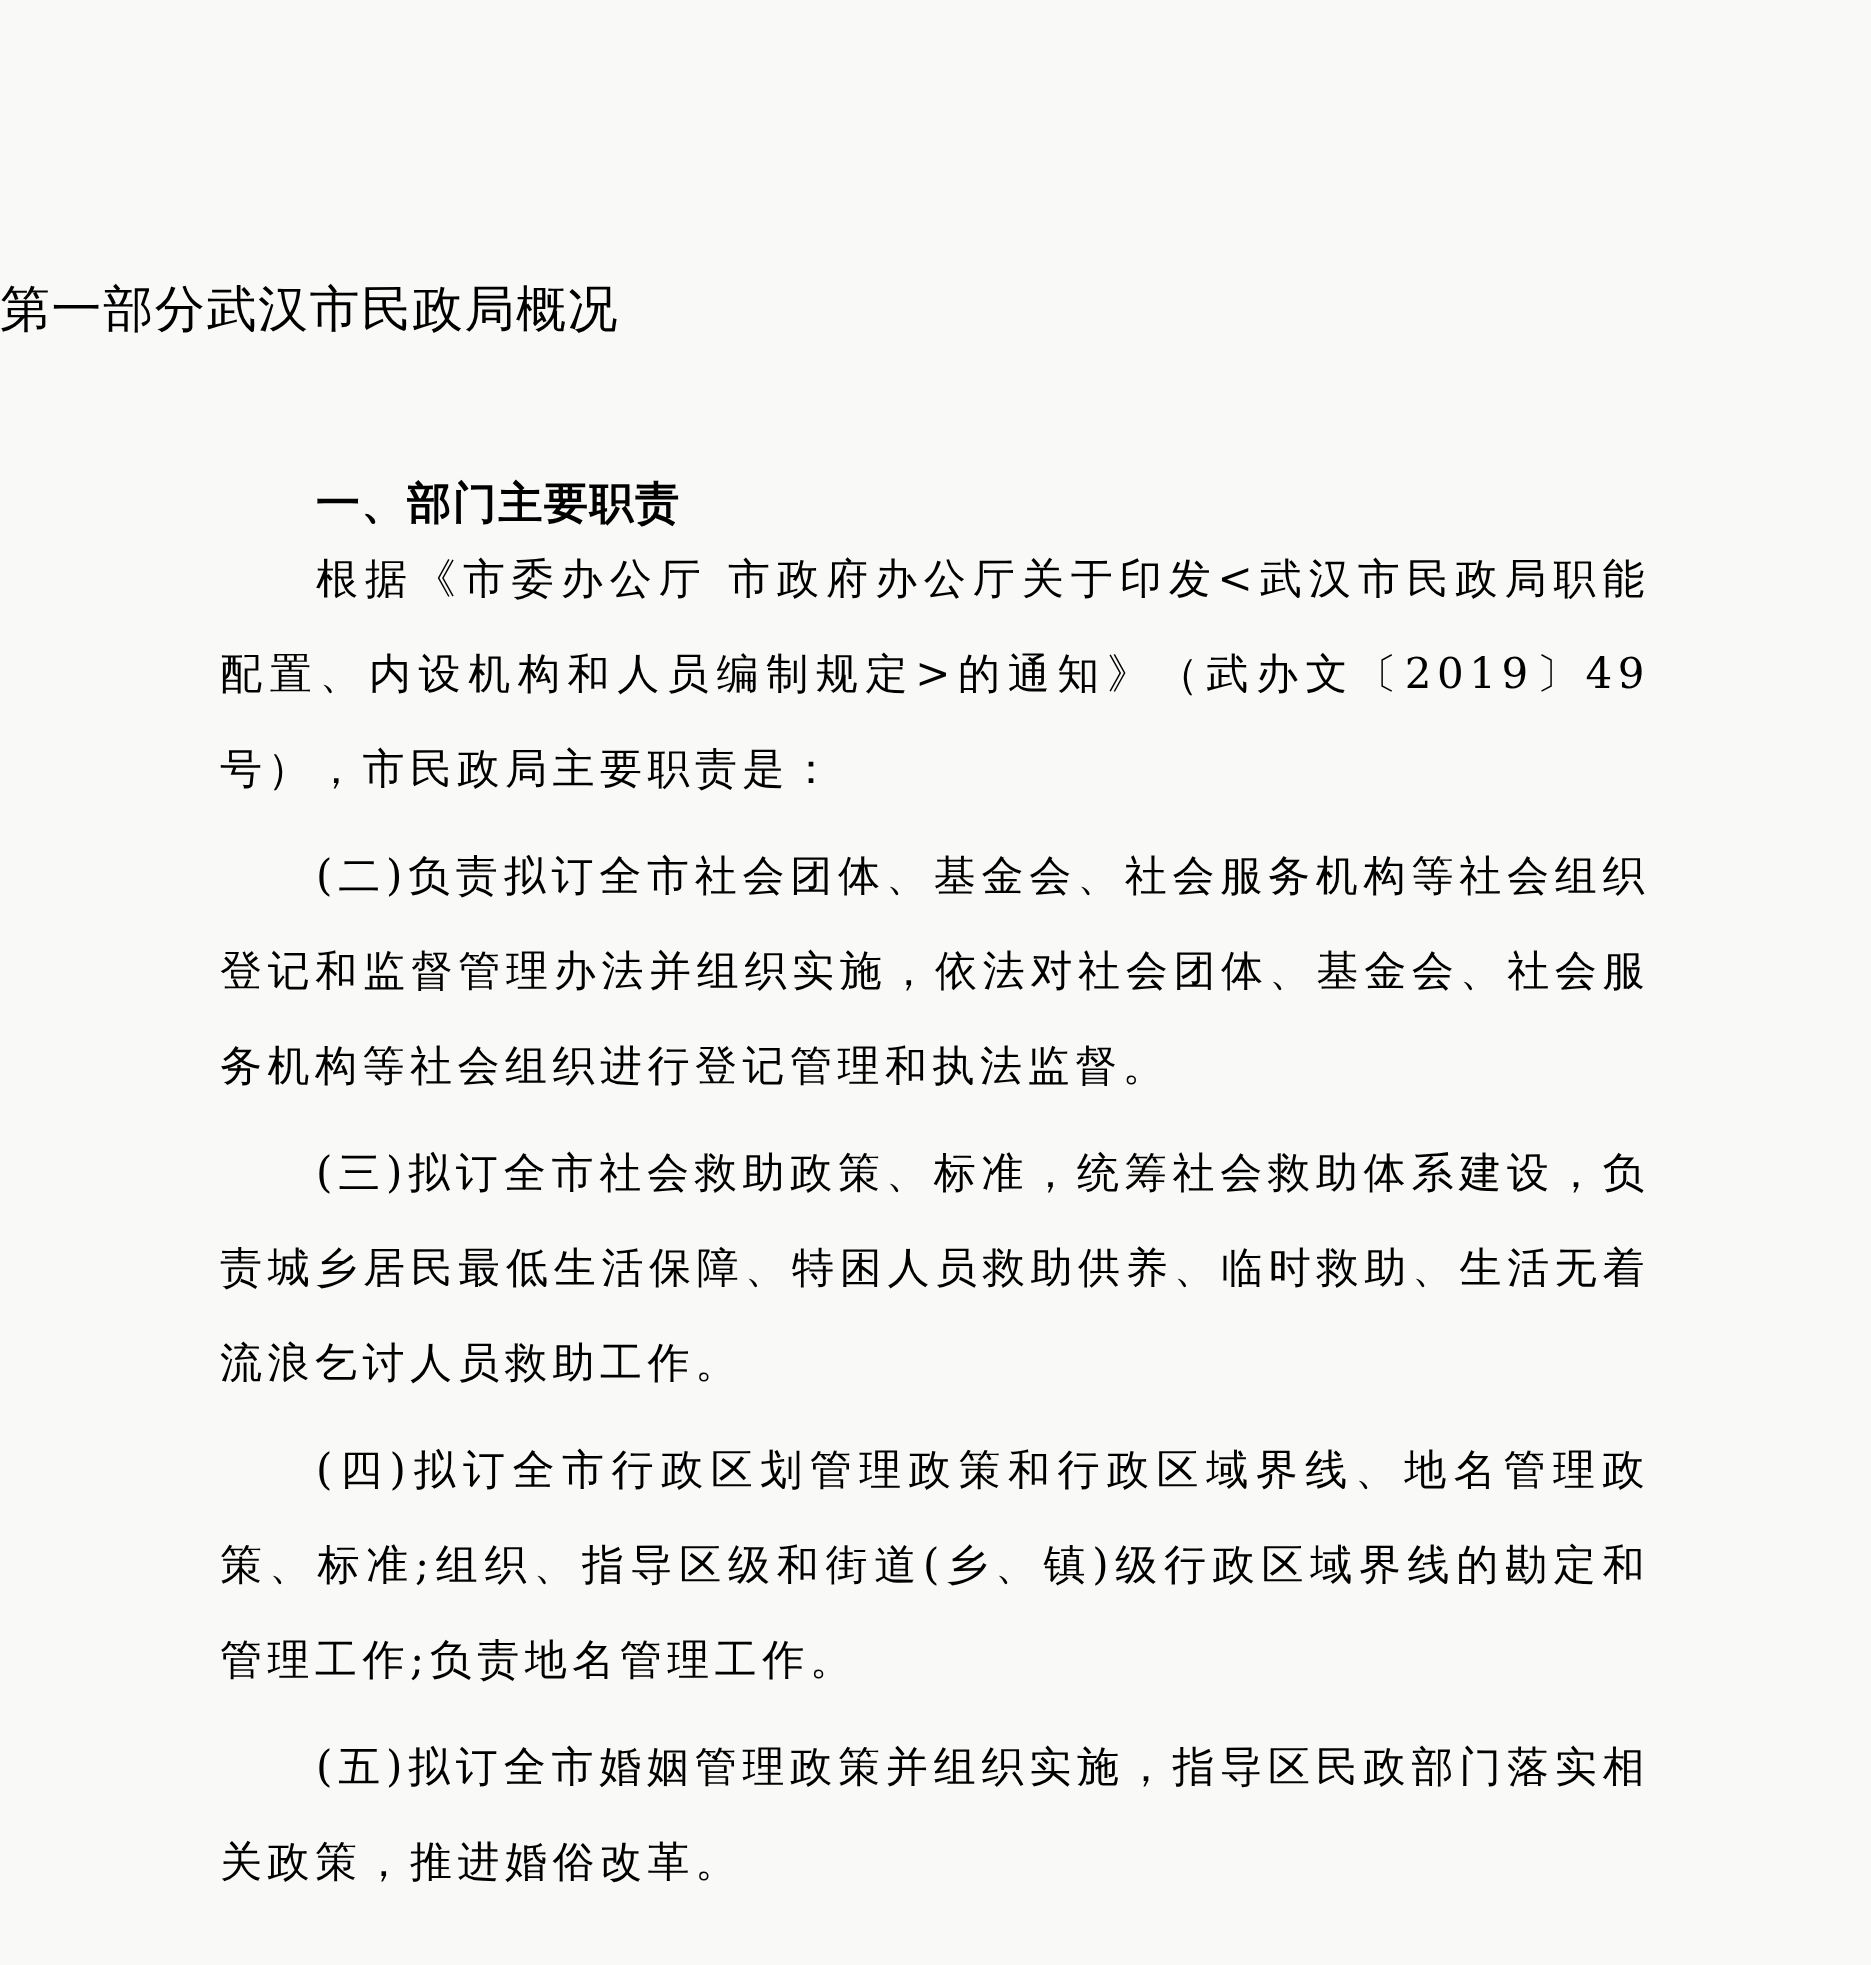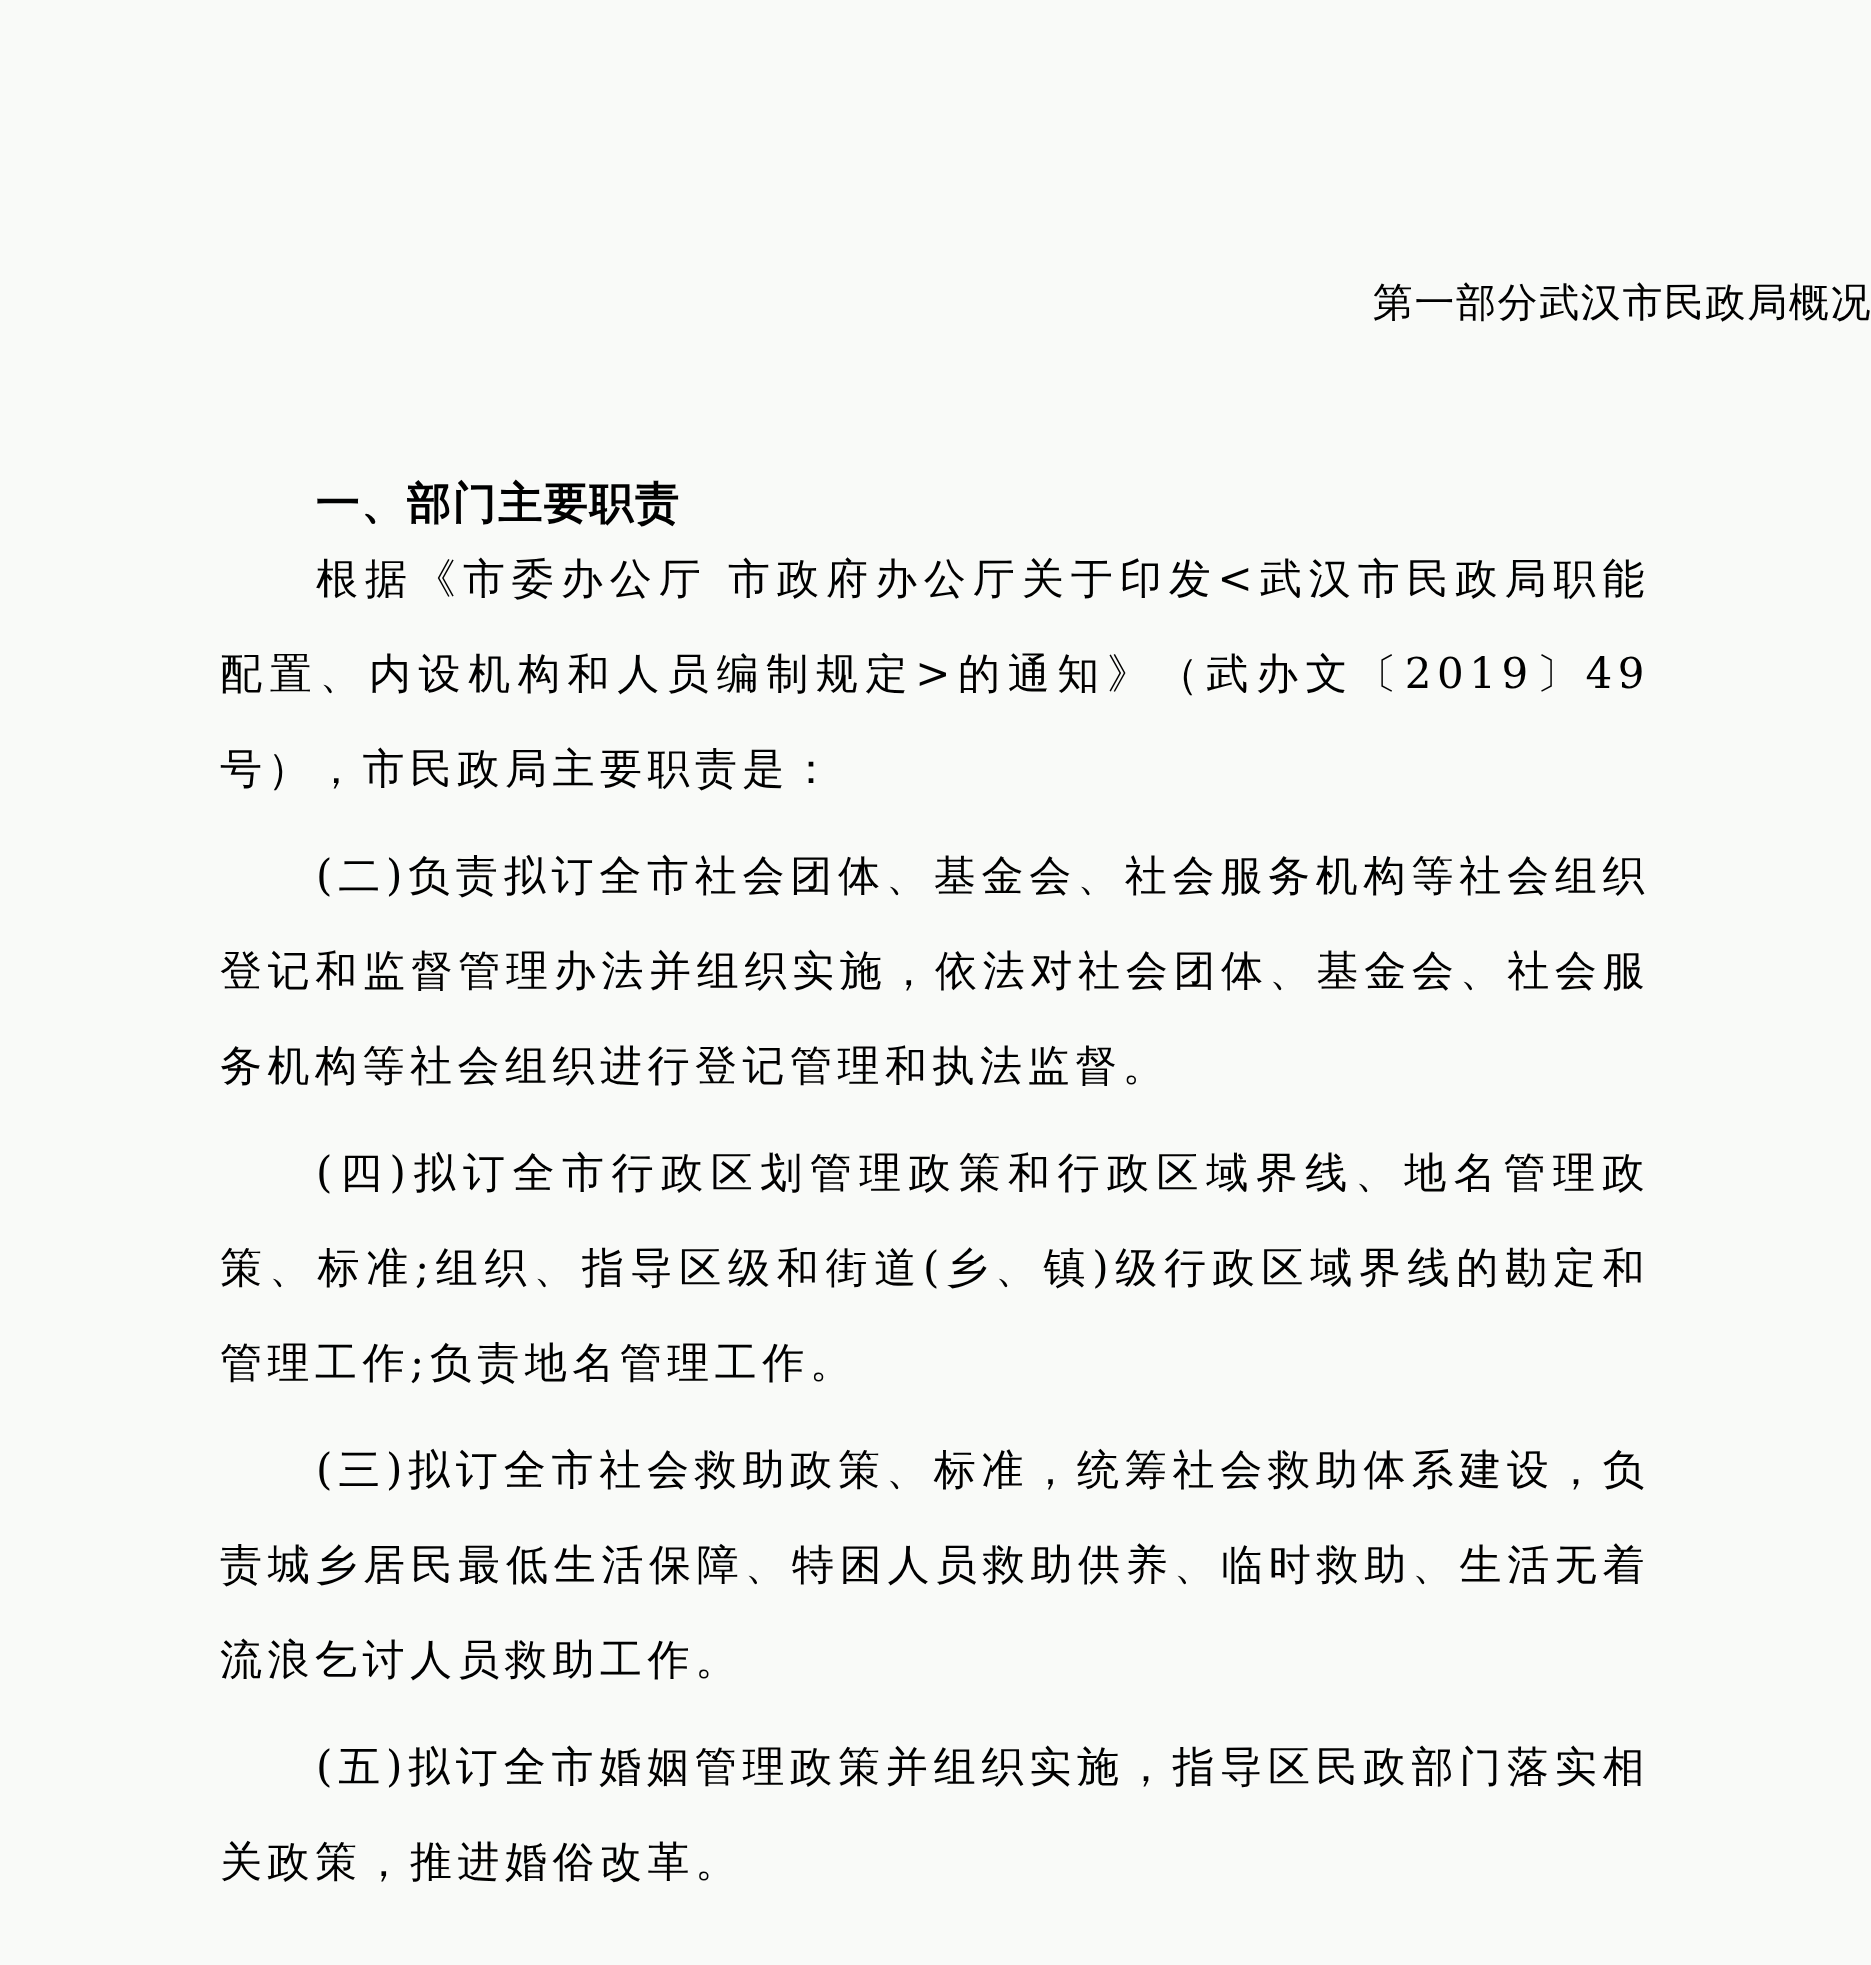--- a/index.html
+++ b/index.html
@@ -13,23 +13,23 @@
       position: relative;
       overflow: hidden;
       font-family: "DejaVu Serif", "Liberation Serif", serif;
       color: #000;
     }
     .page-title {
       position: absolute;
       top: 236px;
       left: 0;
       width: 1872px;
-      text-align: right;
+      text-align: left;
       font-family: "DejaVu Sans", "Liberation Sans", sans-serif;
-      font-size: 40px;
+      font-size: 50px;
       font-weight: normal;
       letter-spacing: 1.6px;
       line-height: 79px;
     }
     .section-heading {
       position: absolute;
       top: 426px;
       left: 316px;
       font-family: "DejaVu Sans", "Liberation Sans", sans-serif;
       font-size: 44px;
@@ -54,18 +54,18 @@
 </head>
 <body>
 
 <h1 class="page-title">第一部分武汉市民政局概况</h1>
 
 <h2 class="section-heading">一、部门主要职责</h2>
 
 <div class="body-text">
   <p class="para">根据《市委办公厅 市政府办公厅关于印发&lt;武汉市民政局职能配置、内设机构和人员编制规定&gt;的通知》（武办文〔2019〕49号），市民政局主要职责是：</p>
   <p class="para">(二)负责拟订全市社会团体、基金会、社会服务机构等社会组织登记和监督管理办法并组织实施，依法对社会团体、基金会、社会服务机构等社会组织进行登记管理和执法监督。</p>
+  <p class="para">(三)拟订全市社会救助政策、标准，统筹社会救助体系建设，负责城乡居民最低生活保障、特困人员救助供养、临时救助、生活无着流浪乞讨人员救助工作。</p>
   <p class="para">(四)拟订全市行政区划管理政策和行政区域界线、地名管理政策、标准;组织、指导区级和街道(乡、镇)级行政区域界线的勘定和管理工作;负责地名管理工作。</p>
-  <p class="para">(三)拟订全市社会救助政策、标准，统筹社会救助体系建设，负责城乡居民最低生活保障、特困人员救助供养、临时救助、生活无着流浪乞讨人员救助工作。</p>
   <p class="para">(五)拟订全市婚姻管理政策并组织实施，指导区民政部门落实相关政策，推进婚俗改革。</p>
 
 </div>
 
 
 </body></html>

